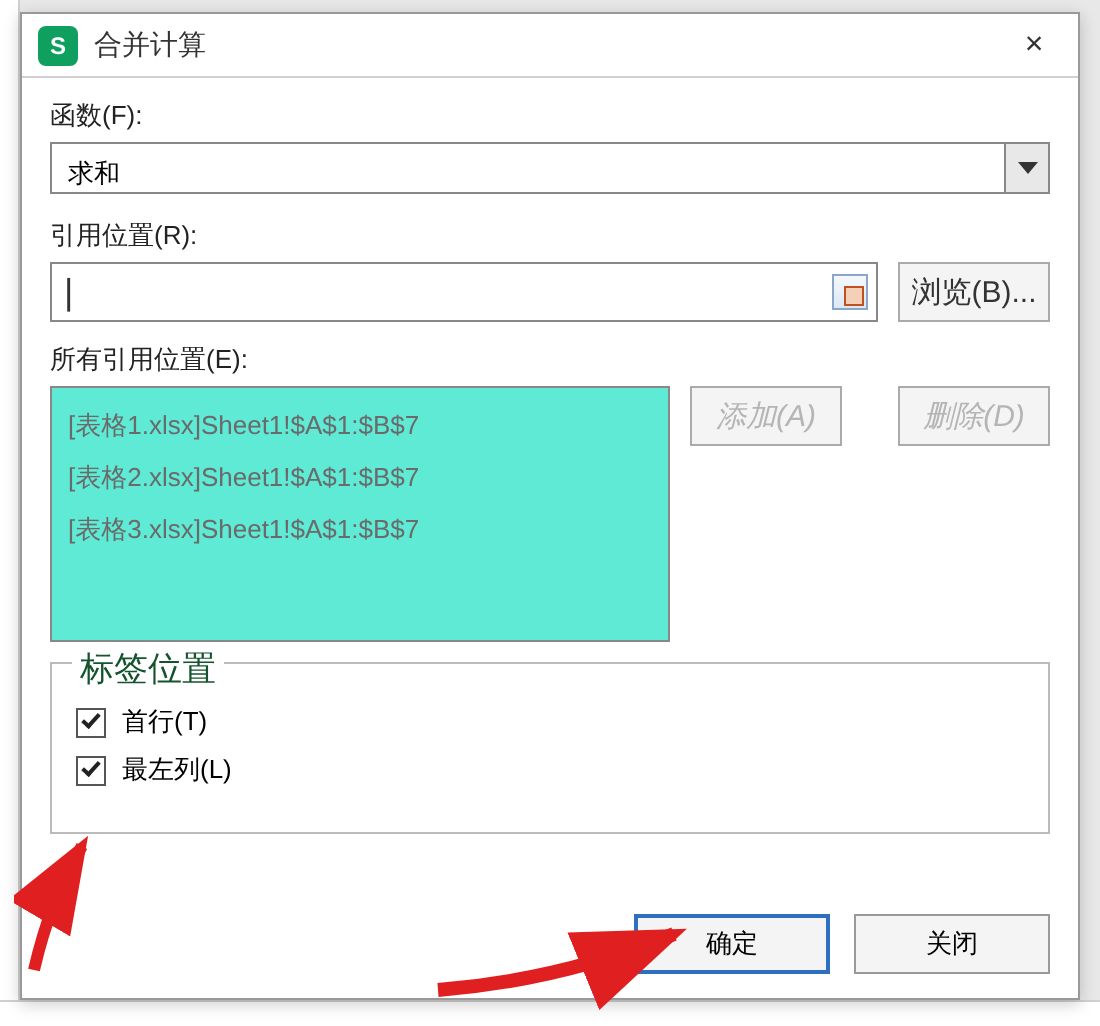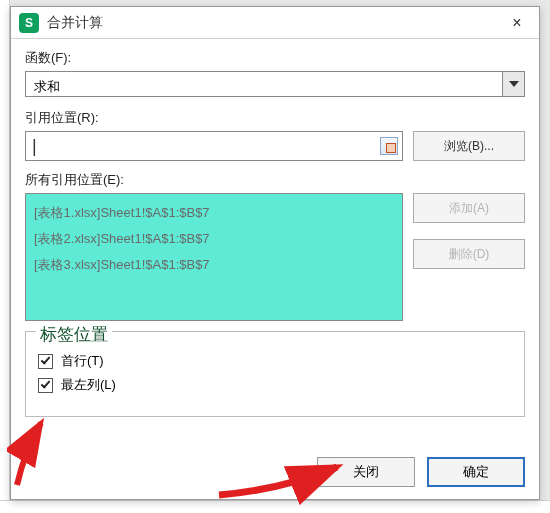--- a/index.html
+++ b/index.html
@@ -120,26 +120,26 @@
     }
     .range-icon::after {
       content: "";
       position: absolute;
       right: 1px; bottom: 1px;
       width: 8px; height: 8px;
       border: 1px solid #c05020;
       background: #f4d0b8;
     }
     .side-btn {
-      width: 112px;
+      width: 76px;
       height: 30px;
       border: 1px solid #aaa;
       background: #f4f4f4;
       color: #333;
-      font-size: 12px;
+      font-size: 15px;
       cursor: pointer;
       display: flex;
       align-items: center;
       justify-content: center;
     }
     .side-btn.disabled {
       color: #b5b5b5;
       cursor: default;
     }
     .listbox {
@@ -150,22 +150,23 @@
       padding: 6px 8px;
       overflow: auto;
     }
     .list-item {
       color: #6a6a6a;
       font-size: 13px;
       padding: 4px 0;
     }
     .side-col {
       display: flex;
-      flex-direction: column;
-      gap: 16px;
+      flex-direction: row;
+      gap: 28px;
+      font-style: italic;
     }
     .fieldset {
       border: 1px solid #bbb;
       margin-top: 10px;
       padding: 14px 12px 16px 12px;
       position: relative;
     }
     .legend {
       position: absolute;
       top: -9px;
@@ -302,22 +303,22 @@
         <div class="checkbox">
           <div class="checkmark"></div>
         </div>
         <span>最左列(L)</span>
       </div>
     </div>
 
   </div>
 
   <div class="footer">
+    <div class="footer-btn primary">确定</div>
     <div class="footer-btn">关闭</div>
-    <div class="footer-btn primary">确定</div>
   </div>
 
   <div class="arrow" style="left:-4px; top:408px;">
     <svg width="60" height="80">
       <defs>
         <marker id="ah1" markerWidth="10" markerHeight="10" refX="7" refY="3" orient="auto">
           <path d="M0,0 L8,3 L0,6 Z" fill="#e02020"></path>
         </marker>
       </defs>
       <path d="M10,70 Q18,35 34,8" stroke="#e02020" stroke-width="6" fill="none" marker-end="url(#ah1)"></path>

